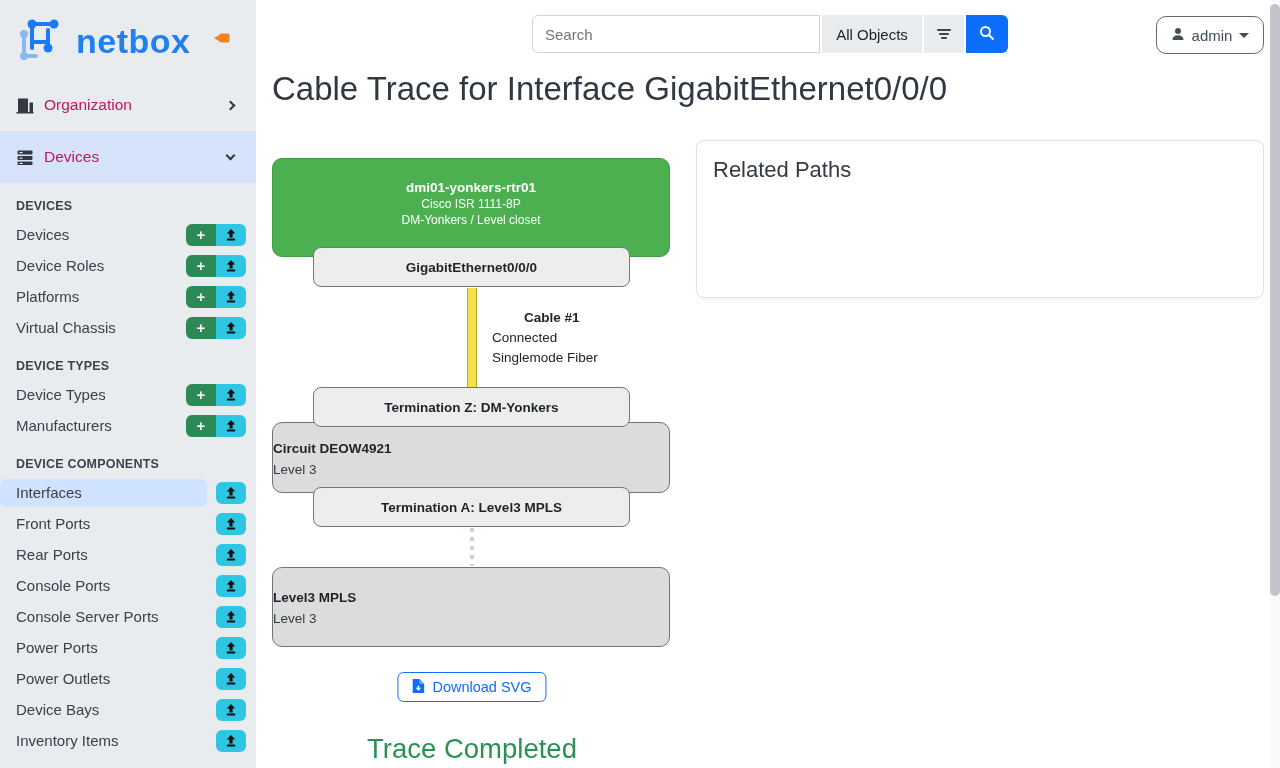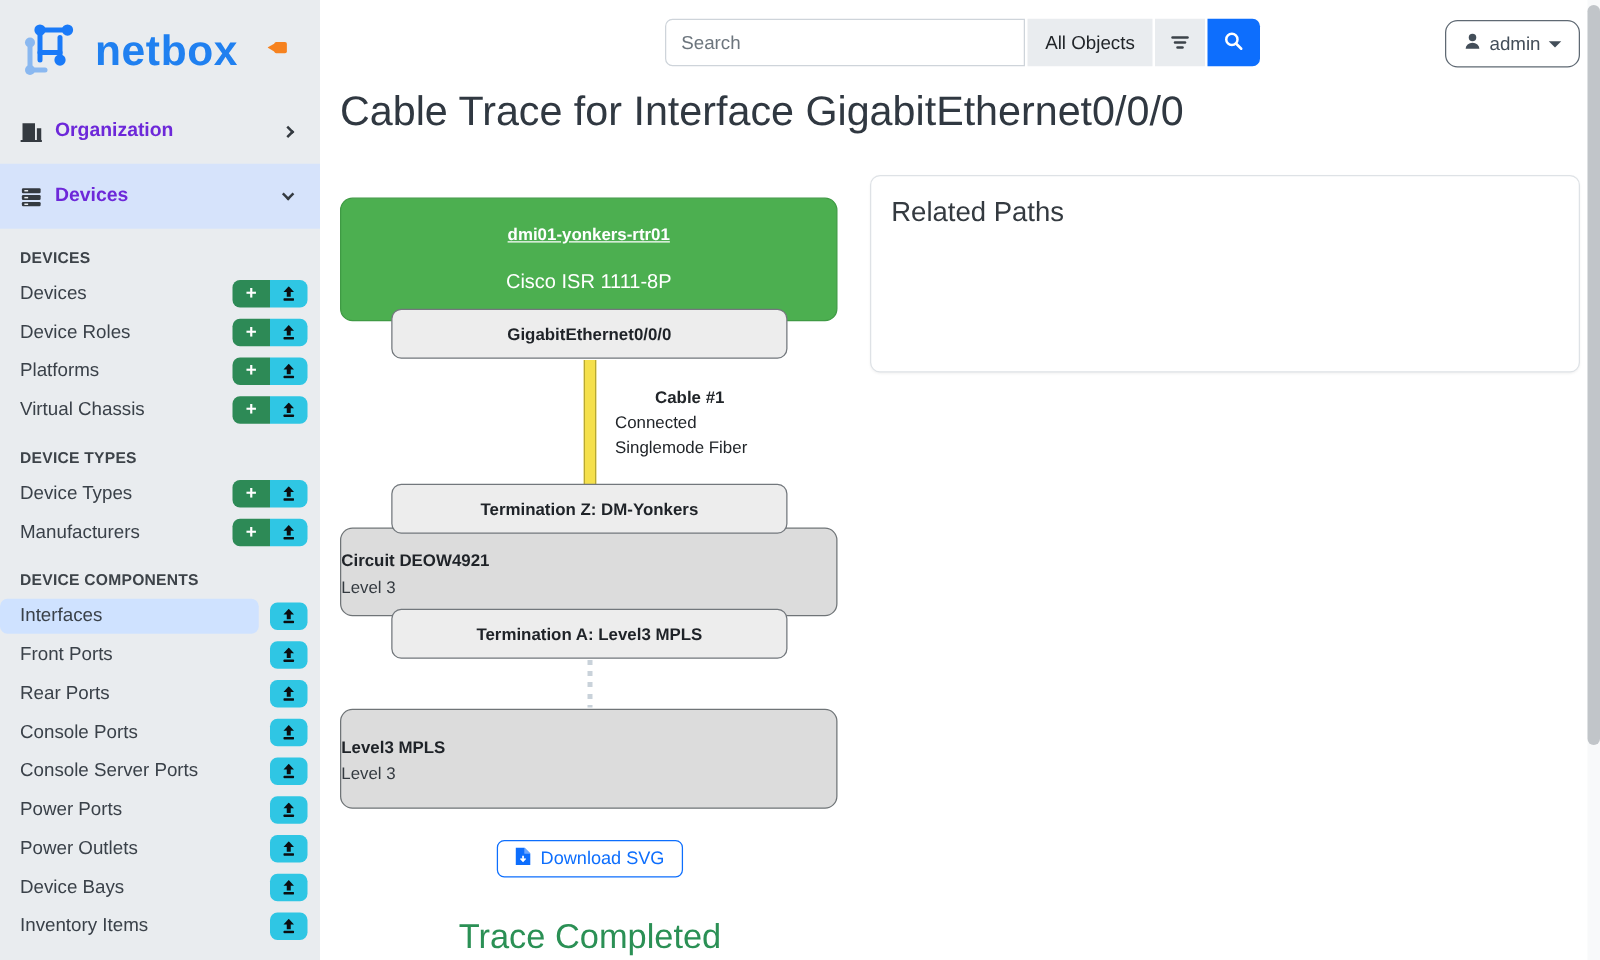--- a/index.html
+++ b/index.html
@@ -14,21 +14,21 @@
   .logo-mark { position:absolute; left:14px; top:4px; }
   .logo-text { position:absolute; left:76px; top:12px; font-size:34px; font-weight:700;
                color:#2080f0; letter-spacing:.5px; }
   .pin-btn { position:absolute; left:212px; top:20px; width:22px; height:18px;
              background:none; border:none; cursor:pointer; }
 
   .navsec { position:absolute; left:0; width:256px; height:52px; display:flex;
             align-items:center; cursor:pointer; }
   .navsec.active { background:#d6e3fb; }
   .navsec .nicon { position:absolute; left:16px; top:17px; width:18px; height:18px; }
-  .navsec .nlabel { margin-left:44px; font-size:15.5px; font-weight:700; color:#6d28d9; }
+  .navsec .nlabel { margin-left:44px; font-size:15.5px; font-weight:400; color:#be185d; }
   .chev { position:absolute; right:22px; width:7px; height:7px;
           border-right:2px solid #343a40; border-bottom:2px solid #343a40; }
   .chev.right { transform:rotate(-45deg); }
   .chev.down  { transform:rotate(45deg); top:21px; }
 
   .sgroup { position:absolute; left:16px; font-size:12.5px; font-weight:700;
             color:#3d4349; letter-spacing:.2px; }
   .srow { position:absolute; left:0; width:256px; height:28px; cursor:pointer; }
   .srow .hl { position:absolute; left:0; top:0; width:207px; height:28px;
               background:#cfe2ff; border-radius:6px; }
@@ -68,22 +68,22 @@
 
   
   .page-title { position:absolute; left:272px; top:70px; font-size:33px;
                 font-weight:400; color:#303841; }
 
   
   #diagram { position:absolute; left:272px; top:158px; width:400px; height:610px; }
   .dev-box { position:absolute; left:0; top:0; width:398px; height:99px;
              background:#4caf50; border:1px solid #3f9a44; border-radius:10px;
              text-align:center; color:#fff; z-index:1; cursor:pointer; }
-  .dev-box .l1 { margin-top:21px; font-size:13.5px; font-weight:700;text-decoration:underline; }
-  .dev-box .l2, .dev-box .l3 { margin-top:22px; font-size:16px; }
+  .dev-box .l1 { margin-top:21px; font-size:13.5px; font-weight:700; }
+  .dev-box .l2, .dev-box .l3 { margin-top:2px; font-size:12px; }
   .box-sm { position:absolute; left:41px; width:317px; height:40px;
             background:#ededed; border:1px solid #72777c; border-radius:8px;
             display:flex; align-items:center; justify-content:center;
             font-size:13.5px; font-weight:700; color:#1f2328; z-index:3; cursor:pointer; }
   .box-lg { position:absolute; left:0; width:398px; background:#dcdcdc;
             border:1px solid #6f7477; border-radius:10px; text-align:left;
             color:#1f2328; z-index:2; cursor:pointer; }
   .box-lg .t1 { font-size:13.5px; font-weight:700; }
   .box-lg .t2 { margin-top:6px; font-size:13.5px; color:#343a40; }
   .cable-line { position:absolute; left:195px; top:130px; width:10px; height:100px;

